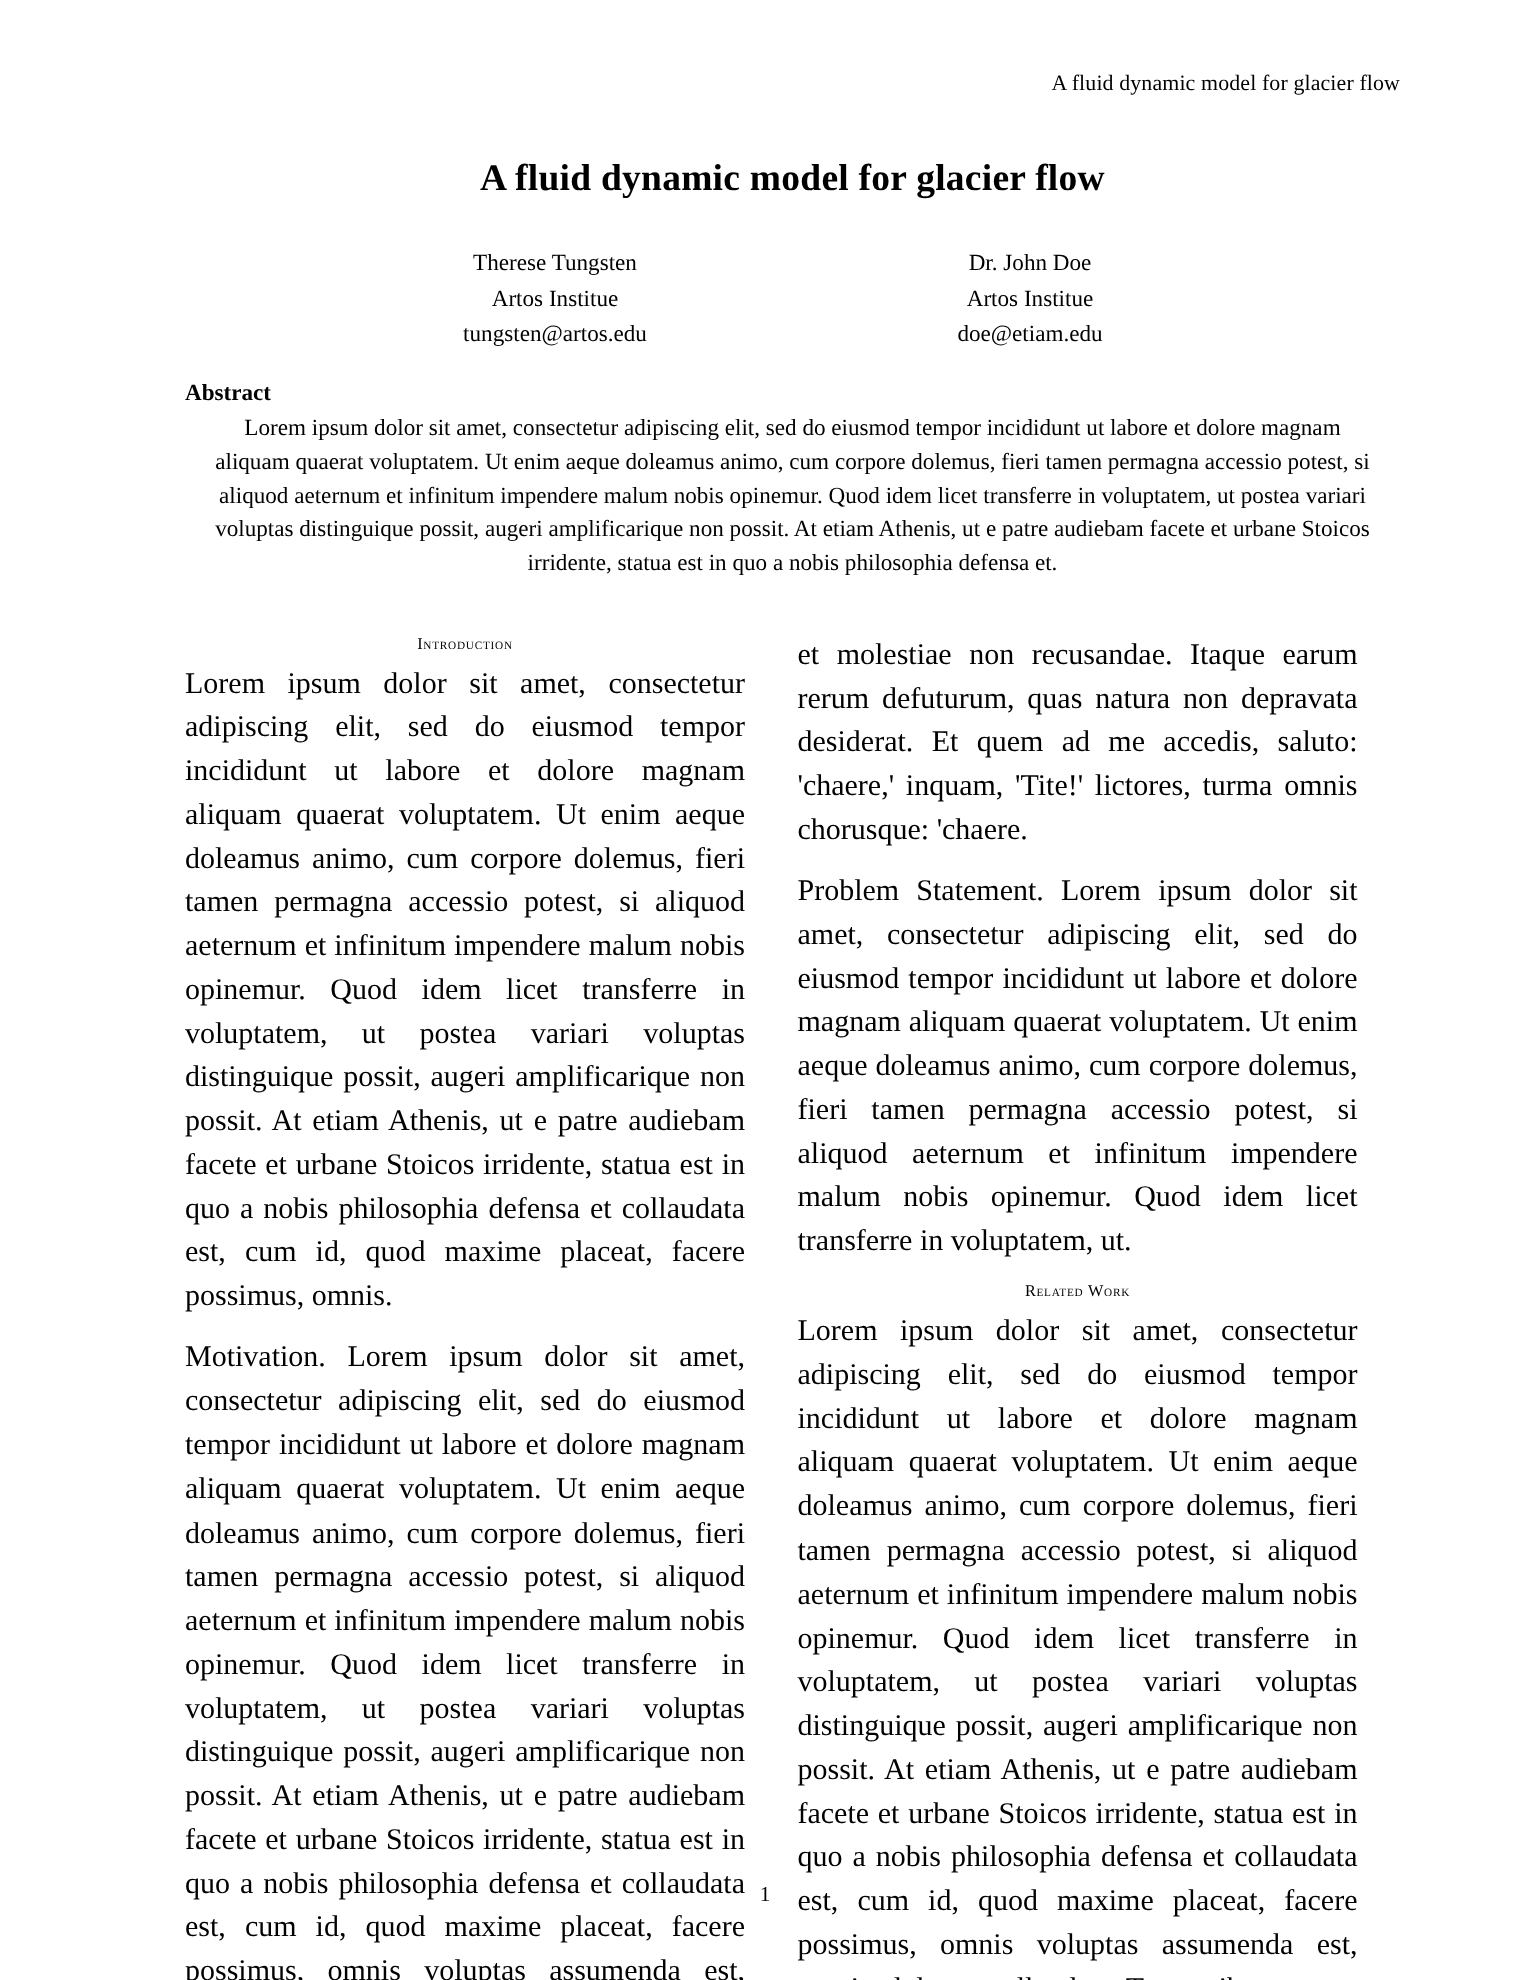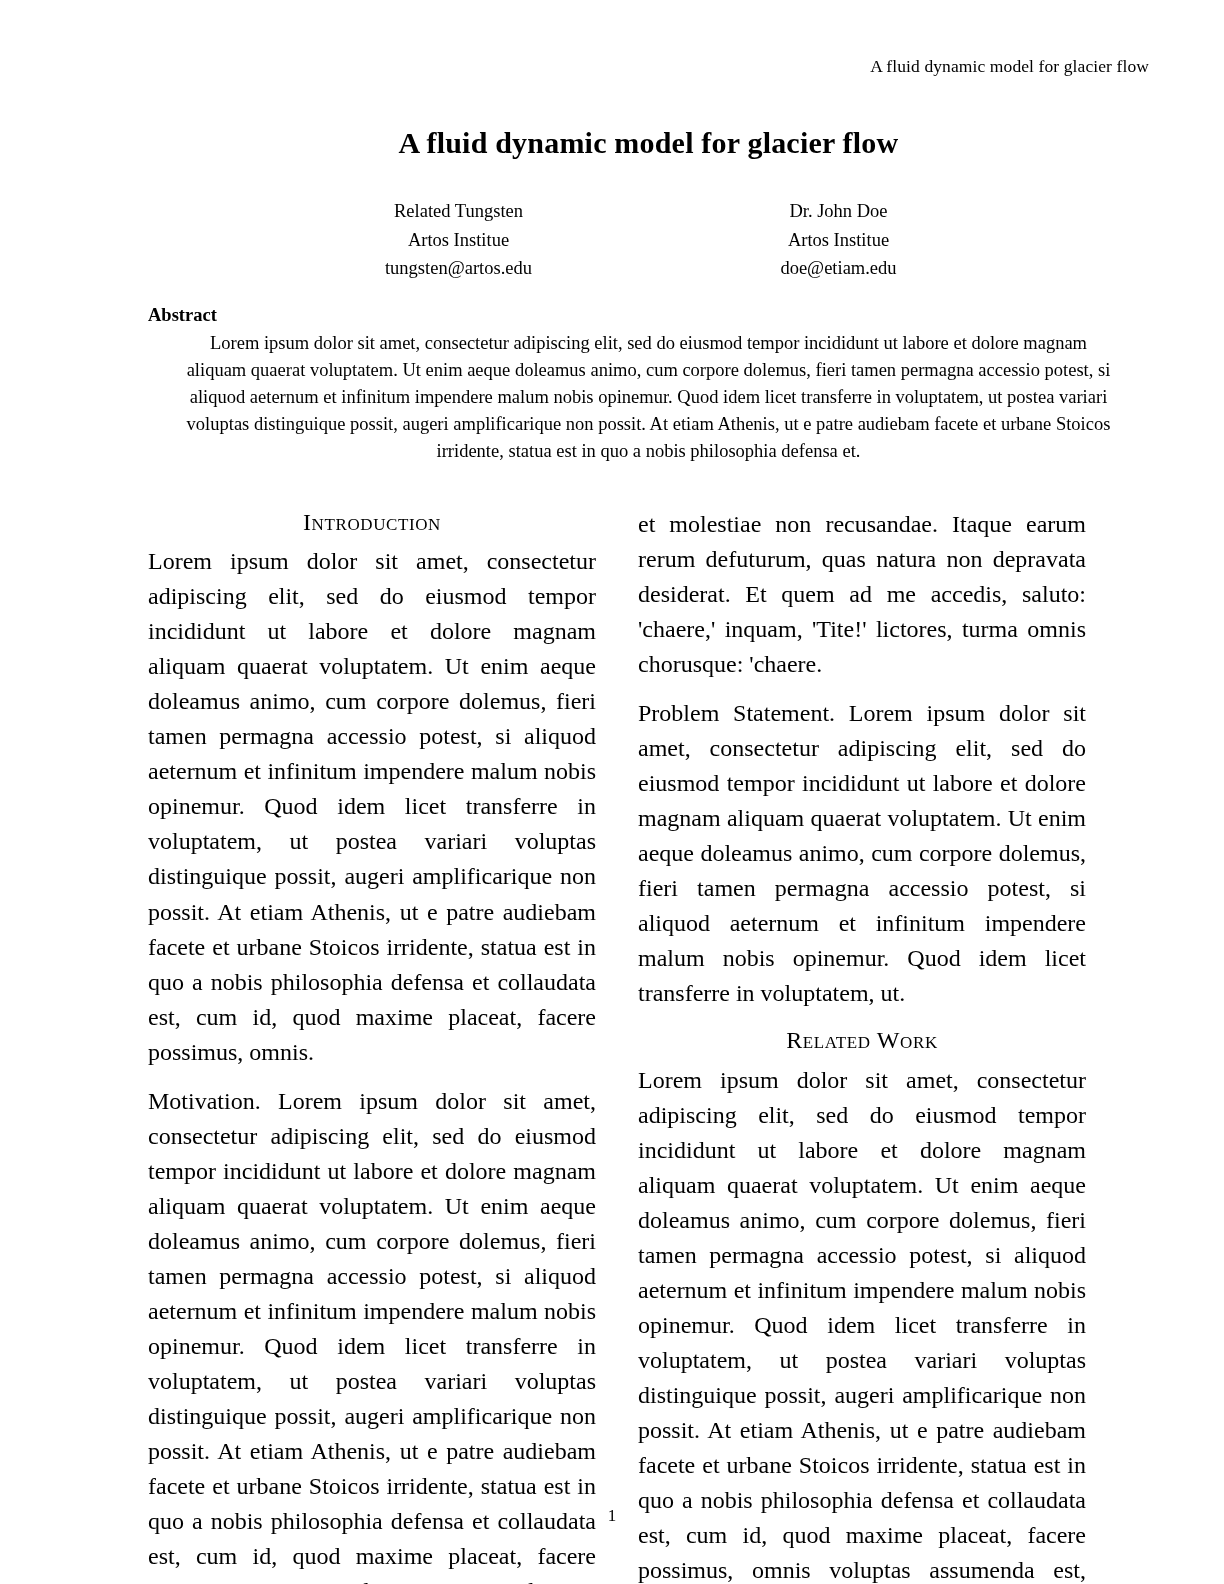--- a/index.html
+++ b/index.html
@@ -15,21 +15,21 @@
     position: relative;
     overflow: hidden;
   }
   .page {
     position: absolute;
     left: 0;
     top: 0;
     width: 1224px;
     height: 1584px;
     box-sizing: border-box;
-    padding: 56px 75px 40px 148px;
+    padding: 56px 104px 40px 148px;
   }
   .running-head {
     text-align: right;
     font-size: 17.5px;
     letter-spacing: 0.1px;
     margin: 0 0 48px 0;
     line-height: 1.2;
   }
   .title {
     text-align: center;
@@ -70,21 +70,21 @@
   .columns {
     display: flex;
     gap: 42px;
     margin-top: 42px;
   }
   .col {
     width: 448px;
   }
   .section-heading {
     text-align: center;
-    font-size: 24px;
+    font-size: 13px;
     font-variant: small-caps;
     letter-spacing: 0.6px;
     margin: 0 0 6px 0;
     line-height: 1.3;
   }
   .section-heading.spaced {
   }
   p.body {
     font-size: 24px;
     line-height: 1.46;
@@ -111,21 +111,21 @@
 <body>
 
 <div class="page">
 
   <div class="running-head">A fluid dynamic model for glacier flow</div>
 
   <h1 class="title">A fluid dynamic model for glacier flow</h1>
 
   <div class="authors">
     <div class="author">
-      <div>Related Tungsten</div>
+      <div>Therese Tungsten</div>
       <div>Artos Institue</div>
       <div>tungsten@artos.edu</div>
     </div>
     <div class="author">
       <div>Dr. John Doe</div>
       <div>Artos Institue</div>
       <div>doe@etiam.edu</div>
     </div>
   </div>
 

